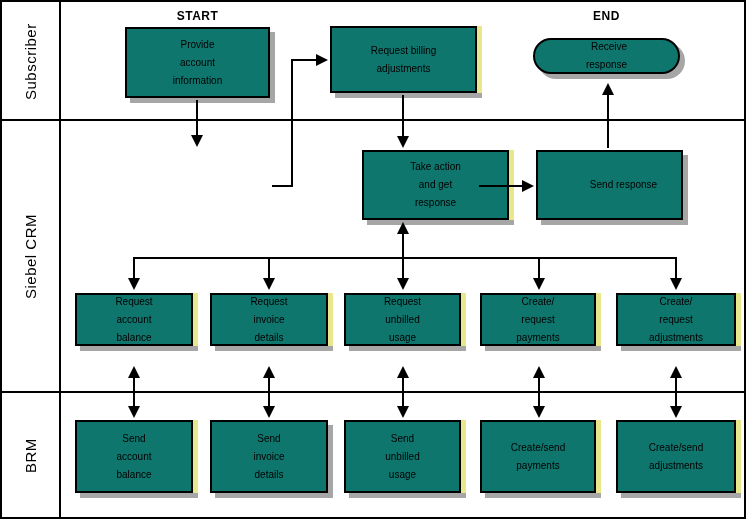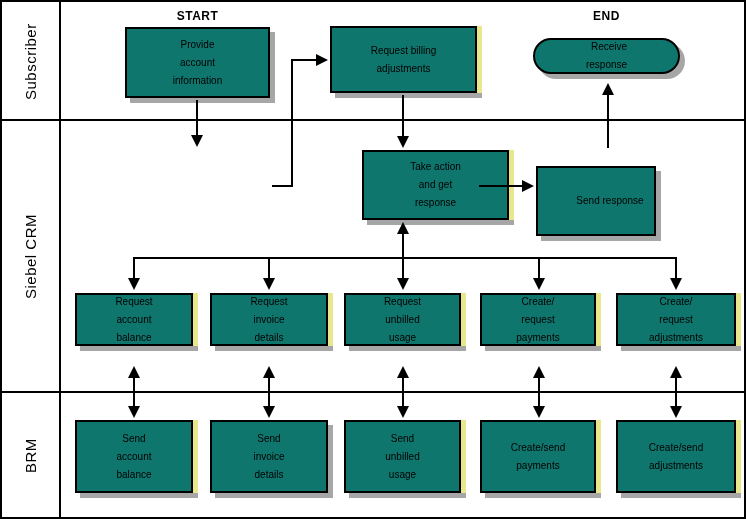--- a/index.html
+++ b/index.html
@@ -74,21 +74,21 @@
     z-index: 1;
   }
   .sh-gray   { box-shadow: 5px 5px 0 0 #a6a6a6; }
   .sh-yellow { box-shadow: 5px 0 0 0 #e9e78b, 5px 5px 0 0 #a6a6a6; }
 
   .b-provide  { left: 123px; top: 25px;  width: 145px; height: 71px; }
   .b-billing  { left: 328px; top: 24px;  width: 147px; height: 67px; }
   .b-receive  { left: 531px; top: 36px;  width: 147px; height: 36px; border-radius: 24px; text-align: right; }
   .b-search   { left: 123px; top: 148px; width: 145px; height: 70px; }
   .b-take     { left: 328px; top: 148px; width: 147px; height: 70px; margin-left: 32px; }
-  .b-sendresp { left: 534px; top: 164px; width: 120px; height: 70px; padding-left: 28px; }
+  .b-sendresp { left: 534px; top: 148px; width: 147px; height: 70px; padding-left: 28px; }
 
   .r3 { top: 291px; height: 53px; }
   .r4 { top: 418px; height: 73px; }
   .c1 { left: 73px;  width: 118px; }
   .c2 { left: 208px; width: 118px; }
   .c3 { left: 342px; width: 117px; }
   .c4 { left: 478px; width: 116px; }
   .c5 { left: 614px; width: 120px; }
 
   svg.connectors {

